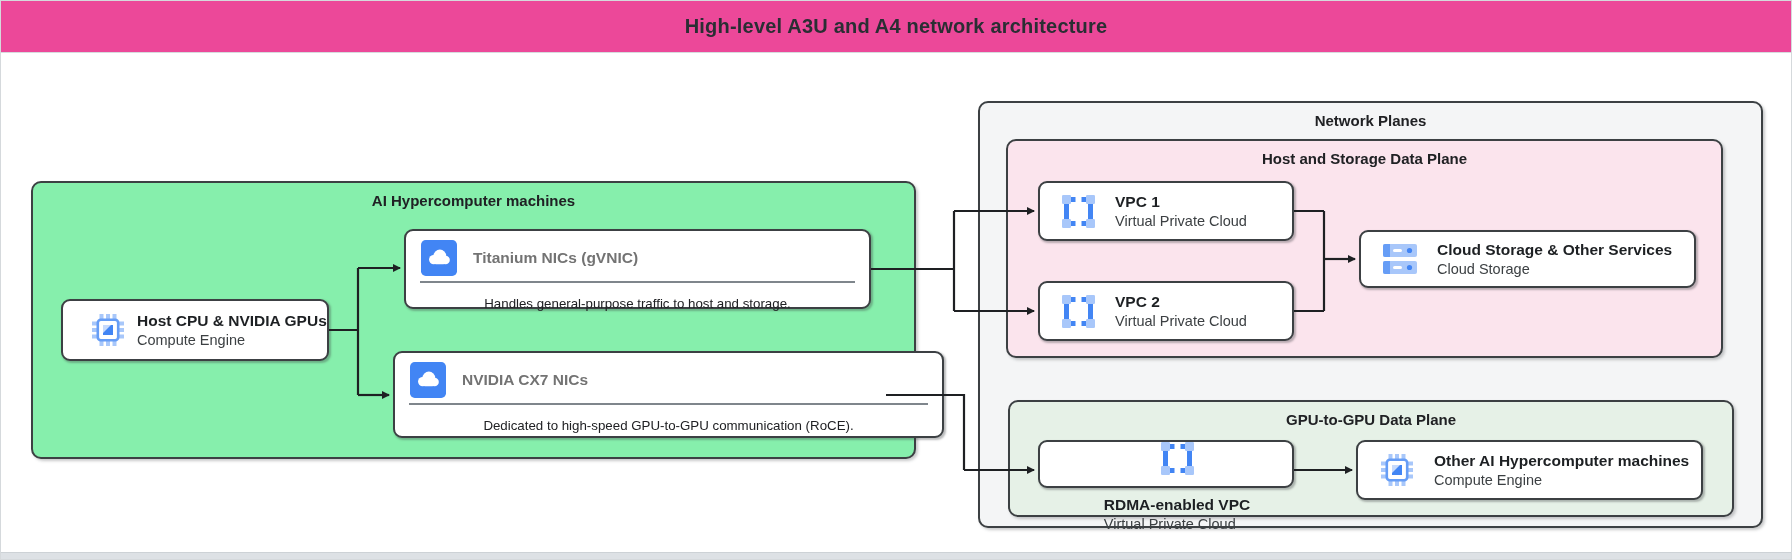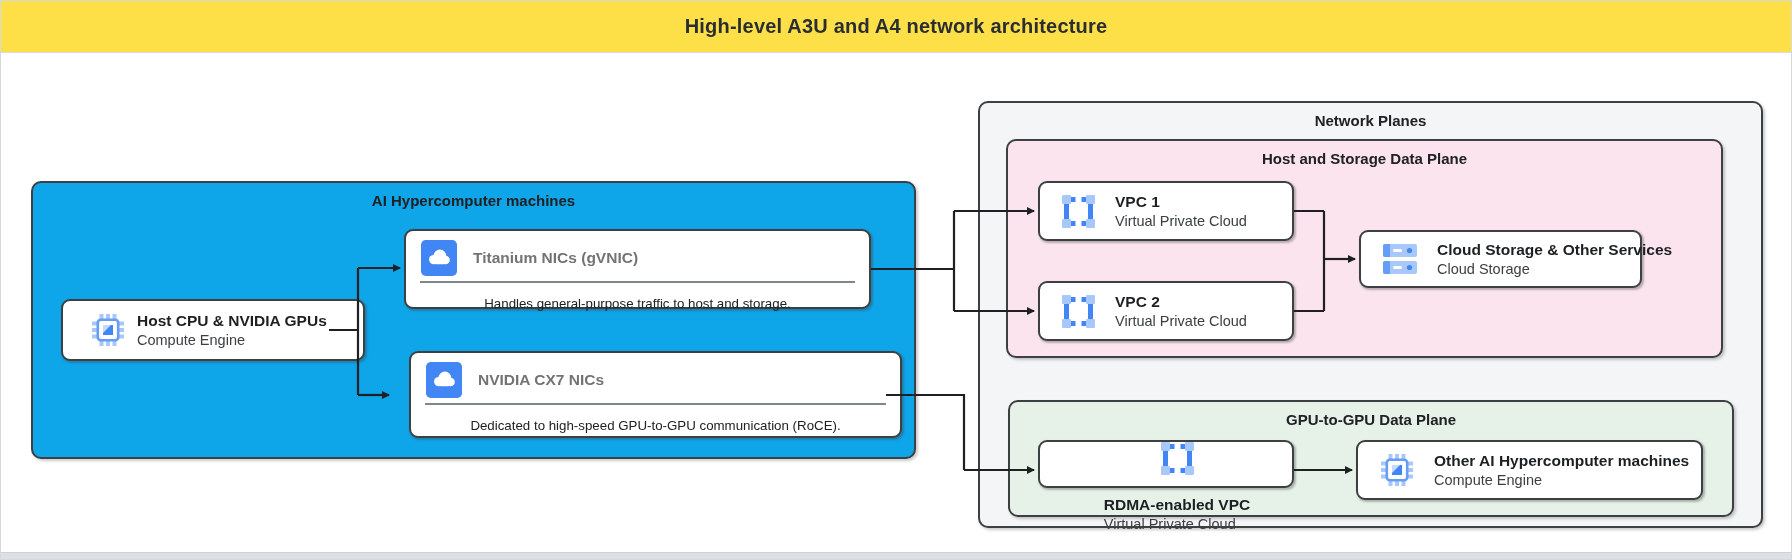--- a/index.html
+++ b/index.html
@@ -1,25 +1,25 @@
 <!DOCTYPE html>
 <html><head>
 <meta charset="utf-8">
 <style>
   html,body{margin:0;padding:0;background:#ffffff;font-family:"Liberation Sans","DejaVu Sans",sans-serif;}
   .stage{position:relative;width:1792px;height:560px;background:#ffffff;border:1px solid #d5d9dc;box-sizing:border-box;overflow:hidden;}
 
   
-  .titlebar{position:absolute;left:0;top:0;width:100%;height:52px;background:#fde047;border-bottom:1px solid #d7dbde;display:flex;align-items:center;justify-content:center;box-sizing:border-box;}
+  .titlebar{position:absolute;left:0;top:0;width:100%;height:52px;background:#ec4899;border-bottom:1px solid #d7dbde;display:flex;align-items:center;justify-content:center;box-sizing:border-box;}
   .titlebar h1{margin:0;font-size:20px;font-weight:bold;color:#2a2e33;letter-spacing:.2px;}
 
   
   .group{position:absolute;border:2px solid #3c4043;border-radius:10px;box-sizing:border-box;box-shadow:2px 2px 3px rgba(60,64,67,.28);}
   .group-label{position:absolute;top:9px;left:0;width:100%;text-align:center;font-size:15px;font-weight:bold;color:#202124;}
-  .g-blue{left:30px;top:180px;width:885px;height:278px;background:#0ea5e9;}
+  .g-blue{left:30px;top:180px;width:885px;height:278px;background:#86efac;}
   .g-gray{left:977px;top:100px;width:785px;height:427px;background:#f4f5f6;}
   .g-pink{left:1005px;top:138px;width:717px;height:219px;background:#fbe4ed;}
   .g-green{left:1007px;top:399px;width:726px;height:117px;background:#e6f1e7;}
 
   
   .node{position:absolute;background:#ffffff;border:2px solid #3c4043;border-radius:9px;box-sizing:border-box;box-shadow:1.5px 1.5px 2px rgba(60,64,67,.35);}
   .card{display:flex;align-items:center;gap:20px;padding-left:22px;}
   .card .txt{display:flex;flex-direction:column;justify-content:center;line-height:1.28;}
   .card .t{font-size:15.5px;font-weight:bold;color:#1d2023;white-space:nowrap;}
   .card .s{font-size:14.5px;color:#3c4043;white-space:nowrap;}
@@ -58,21 +58,21 @@
   </div>
 
   <div class="group g-pink">
     <div class="group-label">Host and Storage Data Plane</div>
   </div>
 
   <div class="group g-green">
     <div class="group-label">GPU-to-GPU Data Plane</div>
   </div>
 
-  <div class="node card" style="left:60px;top:298px;width:304px;height:62px;padding-left:28px;gap:12px;">
+  <div class="node card" style="left:60px;top:298px;width:268px;height:62px;padding-left:28px;gap:12px;">
     <svg class="ico" width="34" height="34" viewBox="0 0 34 34">
       <g fill="#a8c7fa">
         <rect x="8.5" y="1" width="4" height="5"></rect>
           <rect x="15" y="1" width="4" height="5"></rect>
           <rect x="21.5" y="1" width="4" height="5"></rect>
         <rect x="8.5" y="28" width="4" height="5"></rect>
           <rect x="15" y="28" width="4" height="5"></rect>
           <rect x="21.5" y="28" width="4" height="5"></rect>
         <rect x="1" y="8.5" width="5" height="4"></rect>
           <rect x="1" y="15" width="5" height="4"></rect>
@@ -99,21 +99,21 @@
         <circle cx="17.8" cy="15" r="6" fill="#ffffff"></circle>
         <circle cx="23.2" cy="18.8" r="4" fill="#ffffff"></circle>
         <rect x="11.5" y="17.2" width="12.3" height="5.6" rx="2.8" fill="#ffffff"></rect>
       </svg>
       <span class="t">Titanium NICs (gVNIC)</span>
     </div>
     <div class="nic-div"></div>
     <div class="nic-cap">Handles general-purpose traffic to host and storage.</div>
   </div>
 
-  <div class="node nic" style="left:408px;top:350px;width:493px;height:87px;">
+  <div class="node nic" style="left:392px;top:350px;width:551px;height:87px;">
     <div class="nic-head">
       <svg class="ico" width="36" height="36" viewBox="0 0 34 34">
         <rect width="34" height="34" rx="4.5" fill="#4285f4"></rect>
         <circle cx="12" cy="18.5" r="4.4" fill="#ffffff"></circle>
         <circle cx="17.8" cy="15" r="6" fill="#ffffff"></circle>
         <circle cx="23.2" cy="18.8" r="4" fill="#ffffff"></circle>
         <rect x="11.5" y="17.2" width="12.3" height="5.6" rx="2.8" fill="#ffffff"></rect>
       </svg>
       <span class="t">NVIDIA CX7 NICs</span>
     </div>
@@ -146,21 +146,21 @@
         <rect x="0" y="24" width="9" height="9" rx="1.2"></rect>
           <rect x="24" y="24" width="9" height="9" rx="1.2"></rect>
       </g>
     </svg>
     <div class="txt">
       <span class="t">VPC 2</span>
       <span class="s">Virtual Private Cloud</span>
     </div>
   </div>
 
-  <div class="node card" style="left:1358px;top:229px;width:283px;height:58px;">
+  <div class="node card" style="left:1358px;top:229px;width:337px;height:58px;">
     <svg class="ico" width="34" height="30" viewBox="0 0 34 30">
       <g>
         <rect x="0" y="0" width="34" height="13" rx="2" fill="#a8c7fa"></rect>
         <path d="M2,0 H7 V13 H2 A2,2 0 0 1 0,11 V2 A2,2 0 0 1 2,0 Z" fill="#669df6"></path>
         <rect x="10" y="4.9" width="9" height="3.2" rx="1.6" fill="#ffffff"></rect>
         <circle cx="26.5" cy="6.5" r="2.6" fill="#4285f4"></circle>
       </g>
       <g>
         <rect x="0" y="17" width="34" height="13" rx="2" fill="#a8c7fa"></rect>
         <path d="M2,17 H7 V30 H2 A2,2 0 0 1 0,28 V19 A2,2 0 0 1 2,17 Z" fill="#669df6"></path>

